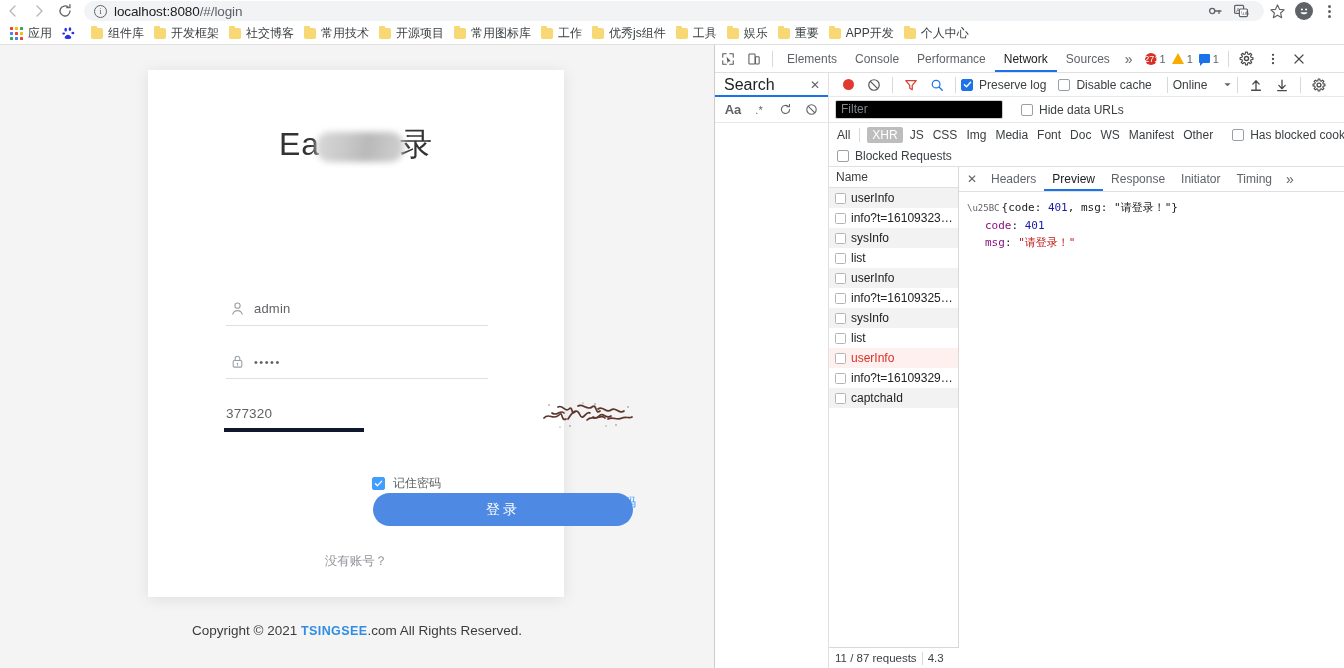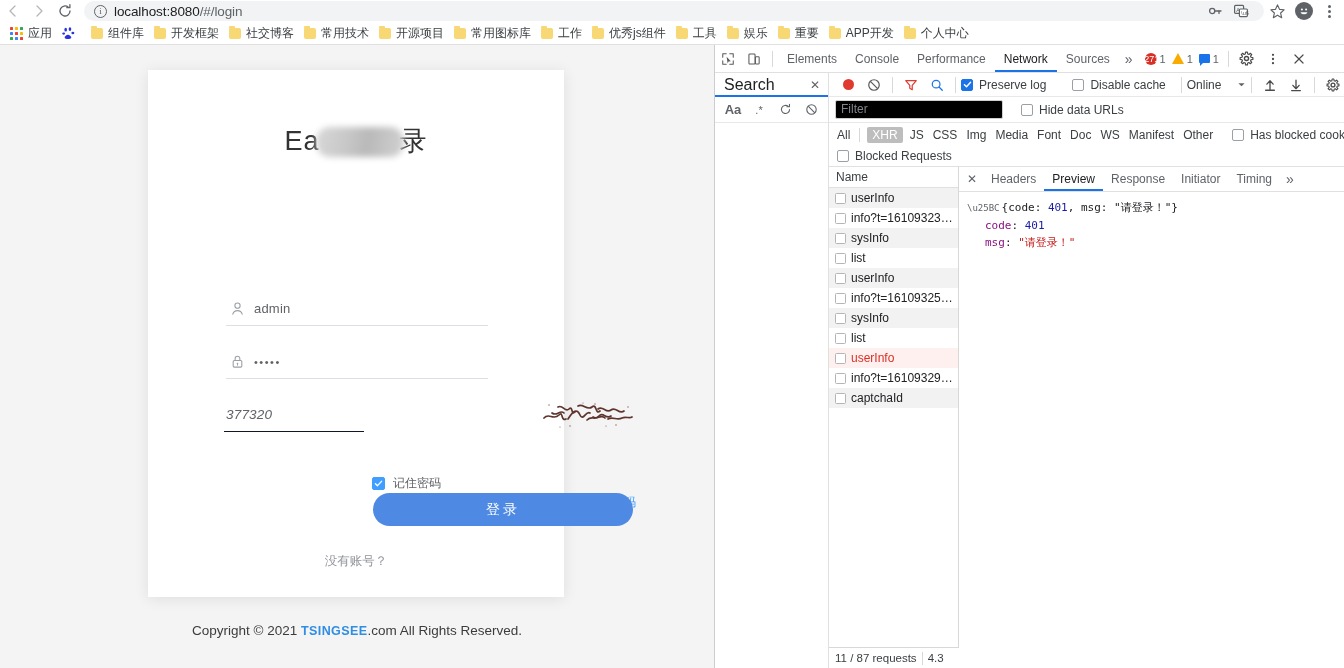--- a/index.html
+++ b/index.html
@@ -125,42 +125,42 @@
   }
   #login-card {
     position: absolute; left: 148px; top: 25px;
     width: 416px; height: 527px;
     background: #ffffff;
     box-shadow: 0 2px 14px rgba(0,0,0,0.09);
   }
   #login-title {
     position: absolute; left: 0; top: 53px; width: 100%;
     text-align: center;
-    font-size: 27px; color: #333333;
+    font-size: 32px; color: #333333;
     letter-spacing: 1px;
     white-space: nowrap;
   }
   #login-title .blurred {
     display: inline-block;
     width: 88px; height: 30px;
     vertical-align: -7px;
     background: linear-gradient(100deg,#d8d8d8 0%,#c8c8c8 35%,#b9b9b9 58%,#d2d2d2 100%);
     border-radius: 14px;
     filter: blur(3px);
     margin: 0 -4px;
   }
 
   .field {
     position: absolute; left: 78px; width: 262px;
     border-bottom: 1px solid #dcdfe6;
     height: 34px;
     display: flex; align-items: center;
   }
   .field.wide { width: 262px; }
-  .field.captcha-field { width: 140px; border-bottom: 1px solid #0f172a; font-style: italic; }
+  .field.captcha-field { width: 140px; border-bottom: 4px solid #0f172a; }
   .field-icon {
     width: 22px; height: 22px; flex: none;
     display: flex; align-items: center; justify-content: center;
     color: #9aa0a6;
   }
   .field-value {
     font-size: 13px; color: #606266;
     margin-left: 6px; letter-spacing: 0.2px;
   }
   .field-value.dots { letter-spacing: 1.5px; font-size: 11px; color: #606266; }
@@ -717,21 +717,21 @@
       </svg>
     </div>
     <div class="dt-icon-btn">
       <svg width="14" height="14" viewBox="0 0 16 16">
         <circle cx="7" cy="7" r="4.4" fill="none" stroke="#1a73e8" stroke-width="1.4"></circle>
         <path d="M10.3 10.3 L14 14" stroke="#1a73e8" stroke-width="1.5" stroke-linecap="round"></path>
       </svg>
     </div>
     <div class="dt-sep"></div>
 
-    <div class="cb-row" style="margin-right:26px">
+    <div class="cb-row" style="margin-right:12px">
       <span class="cb checked">
         <svg width="9" height="9" viewBox="0 0 10 10">
           <path d="M1.6 5.2 L3.9 7.4 L8.4 2.6" fill="none" stroke="#fff" stroke-width="1.6" stroke-linecap="round" stroke-linejoin="round"></path>
         </svg>
       </span>
       <span class="tb-txt">Preserve log</span>
     </div>
 
     <div class="cb-row" style="margin-right:10px">
       <span class="cb"></span>

